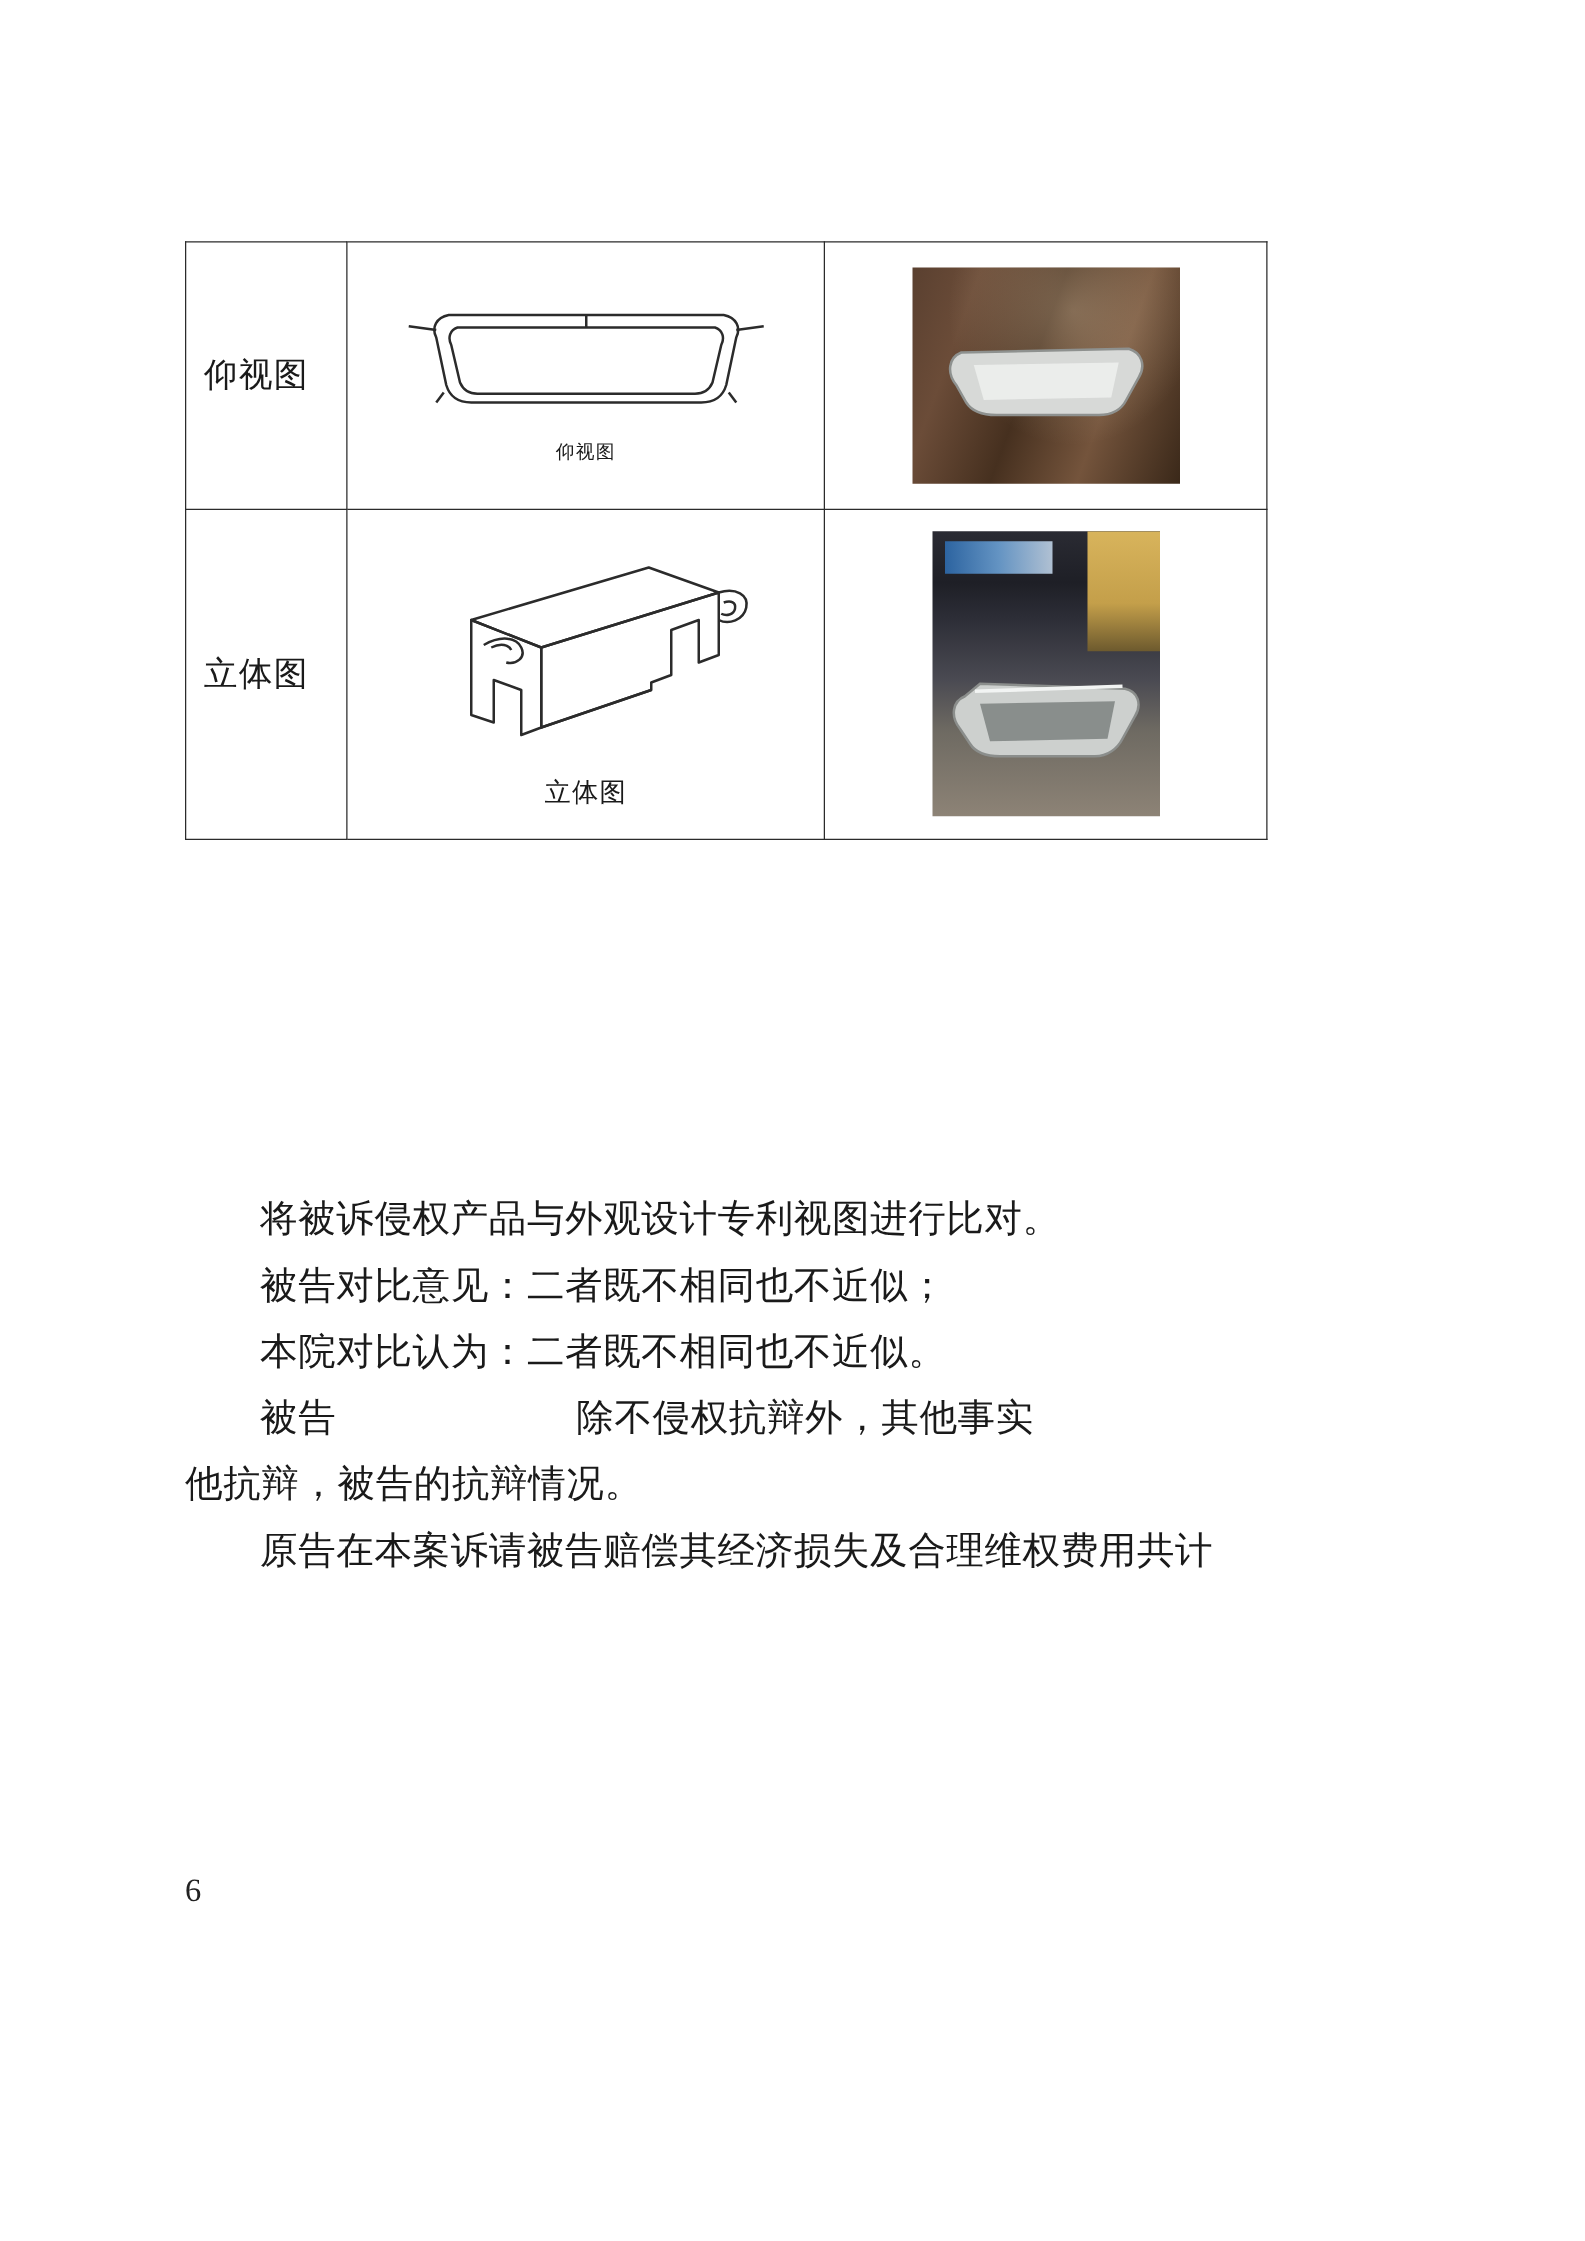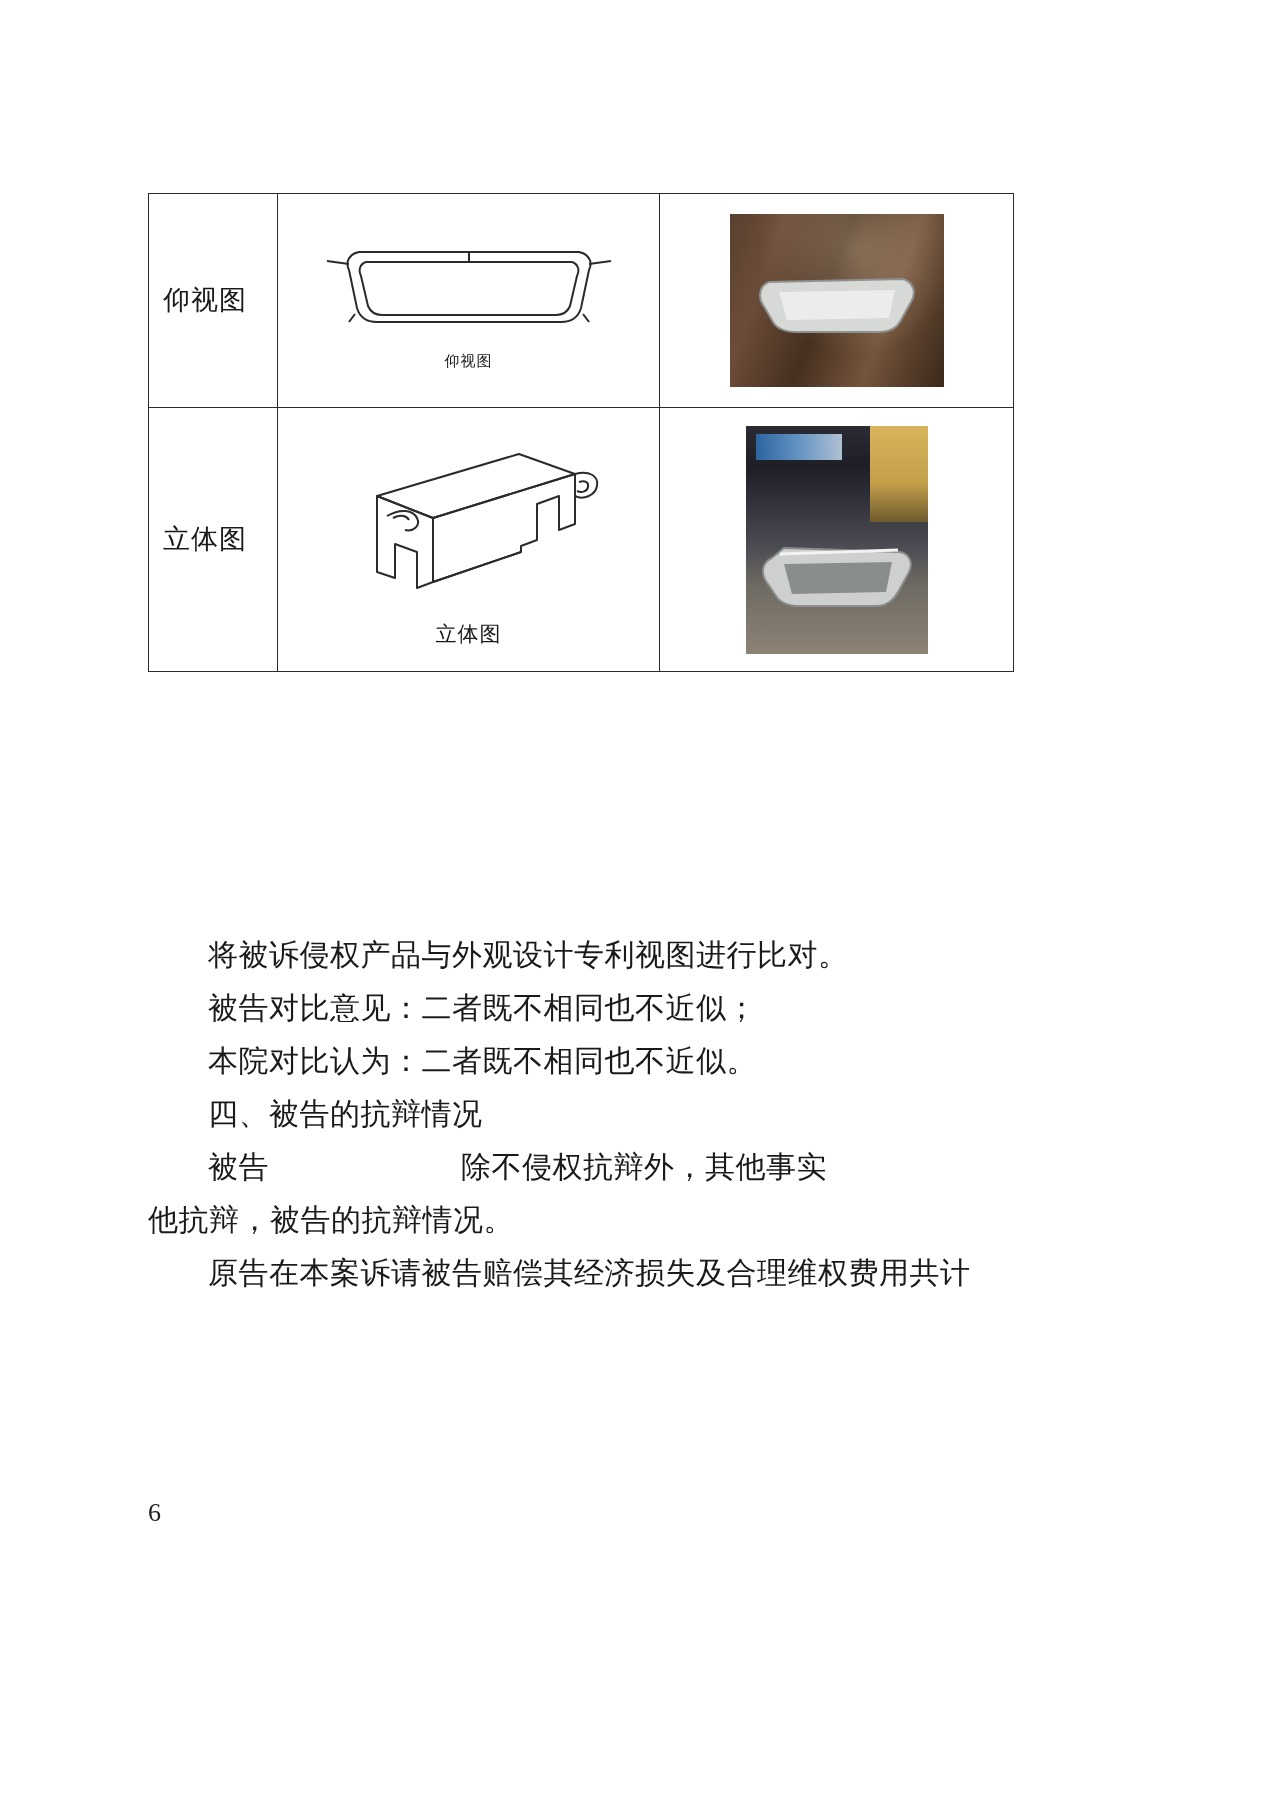--- a/index.html
+++ b/index.html
@@ -119,21 +119,21 @@
   .clip-top, .clip-bottom {
     position: absolute;
     left: 50%;
     transform: translateX(-50%);
   }
 
   
   .body-text {
     position: absolute;
     left: 148px;
-    top: 928px;
+    top: 949px;
     width: 980px;
     font-size: 30px;
     line-height: 53px;
     letter-spacing: 0.5px;
   }
   .body-text p {
     margin: 0;
     text-indent: 60px;
     white-space: pre-wrap;
   }
@@ -221,20 +221,19 @@
           </span>
         </td>
       </tr>
     </tbody>
   </table>
 
   <div class="body-text">
     <p>将被诉侵权产品与外观设计专利视图进行比对。</p>
     <p>被告对比意见：二者既不相同也不近似；</p>
     <p>本院对比认为：二者既不相同也不近似。</p>
-    <p>四、被告的抗辩情况</p>
     <p>被告                        除不侵权抗辩外，其他事实</p>
     <p class="noindent">他抗辩，被告的抗辩情况。</p>
     <p>原告在本案诉请被告赔偿其经济损失及合理维权费用共计</p>
   </div>
 
   <div class="page-number">6</div>
 </div>
 
 </body></html>

